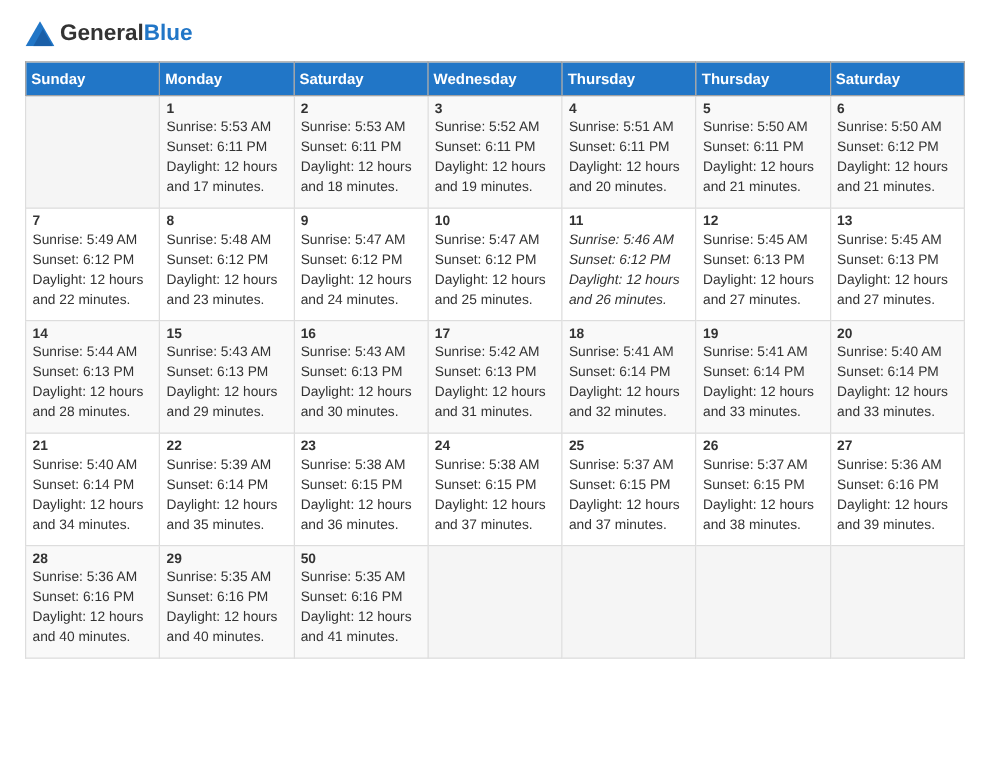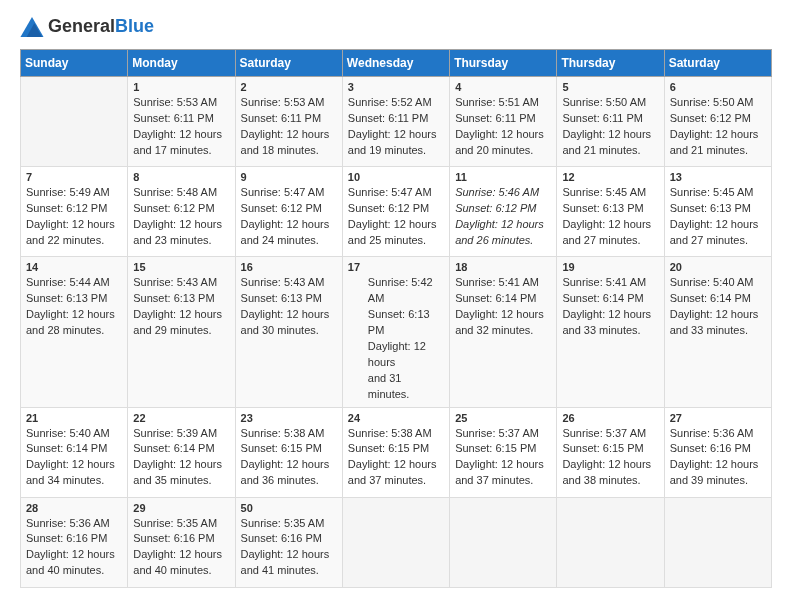--- a/index.html
+++ b/index.html
@@ -233,21 +233,21 @@
         </td>
         <td>
           <span class="day-number">16</span>
           <div class="day-info" style="white-space: pre-line;">Sunrise: 5:43 AM
 Sunset: 6:13 PM
 Daylight: 12 hours
 and 30 minutes.</div>
         </td>
         <td>
           <span class="day-number">17</span>
-          <div class="day-info" style="white-space: pre-line; margin-left: 20px;">Sunrise: 5:42 AM
+          <div class="day-info" style="white-space: pre-line;">Sunrise: 5:42 AM
 Sunset: 6:13 PM
 Daylight: 12 hours
 and 31 minutes.</div>
         </td>
         <td>
           <span class="day-number">18</span>
           <div class="day-info" style="white-space: pre-line;">Sunrise: 5:41 AM
 Sunset: 6:14 PM
 Daylight: 12 hours
 and 32 minutes.</div>

